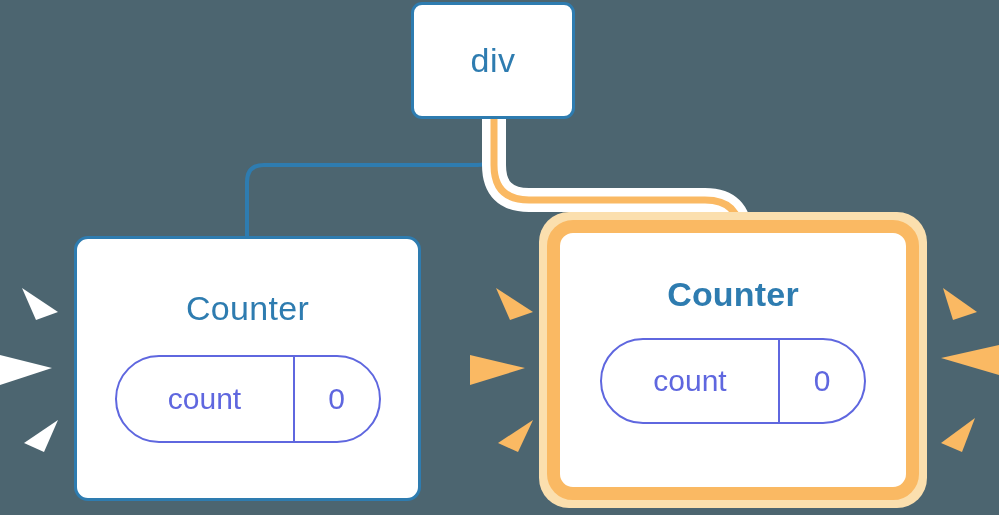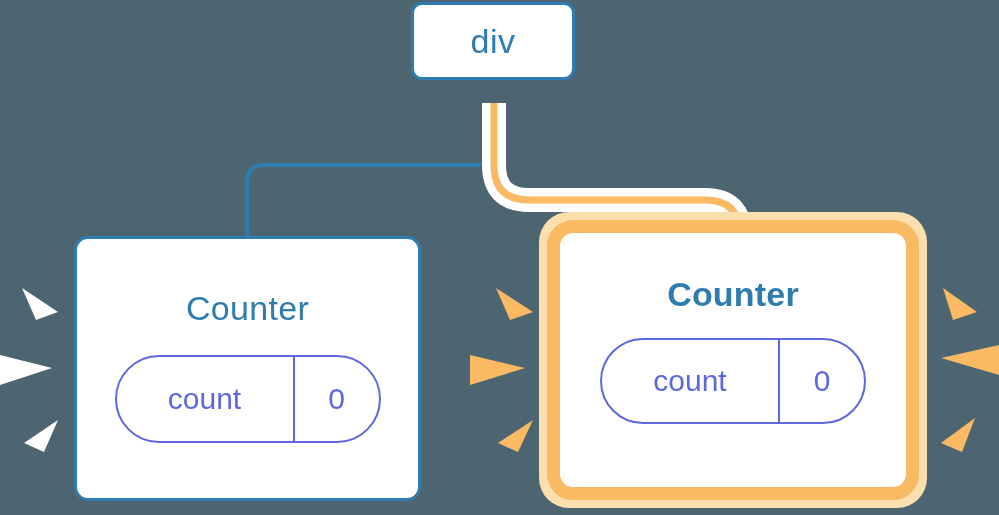--- a/index.html
+++ b/index.html
@@ -28,21 +28,21 @@
   }
   .node {
     position: absolute;
     background: #ffffff;
     box-sizing: border-box;
   }
   .node-div {
     left: 411px;
     top: 2px;
     width: 164px;
-    height: 78px;
+    height: 117px;
     border: 3px solid #2e7cb0;
     border-radius: 11px;
     display: flex;
     align-items: center;
     justify-content: center;
   }
   .node-div .title {
     font-size: 34px;
     color: #2e7cb0;
     letter-spacing: 0.5px;

